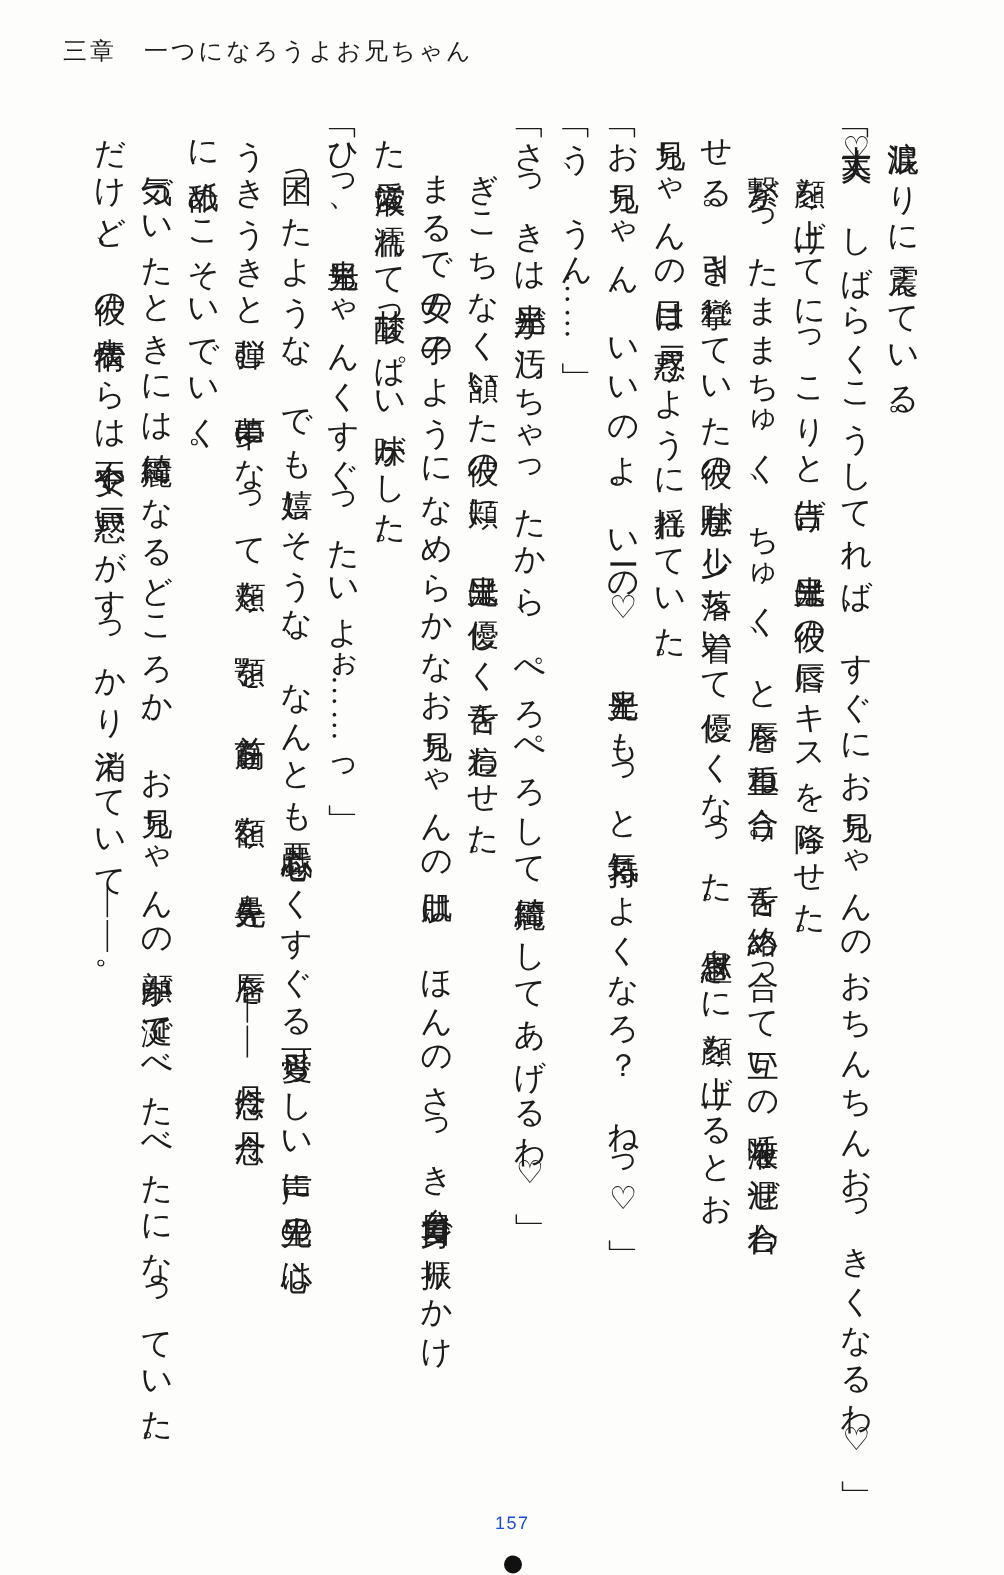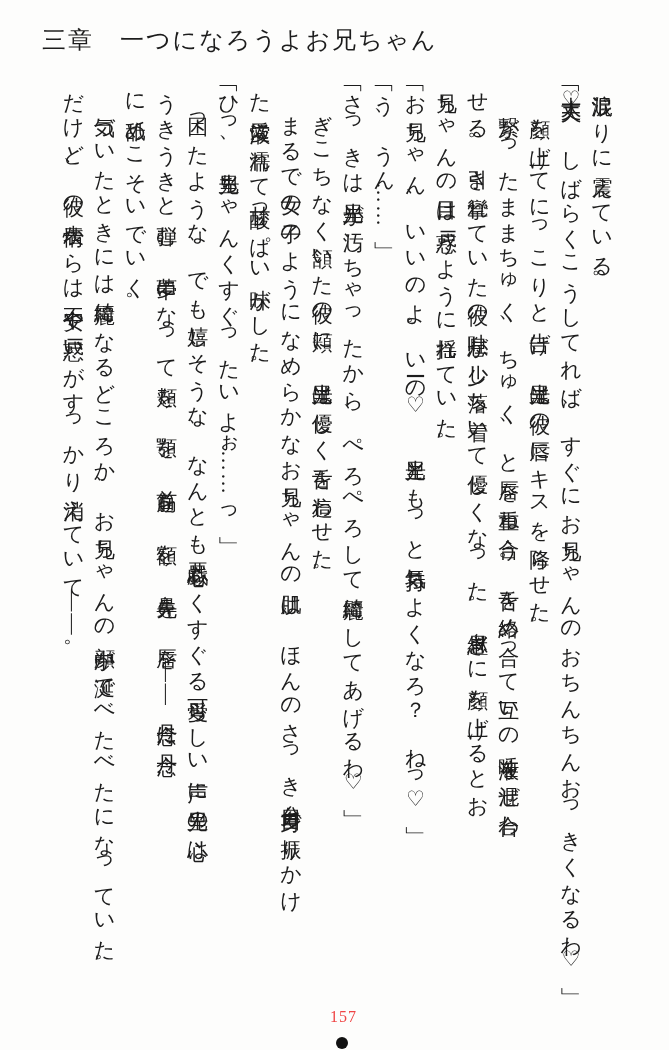--- a/index.html
+++ b/index.html
@@ -16,21 +16,21 @@
     color: #1c1c1c;
   }
   .page {
     position: absolute;
     inset: 0;
   }
   .chapter-header {
     position: absolute;
     left: 42px;
     top: 24px;
-    font-size: 24px;
+    font-size: 16px;
     letter-spacing: 2px;
     color: #1c1c1c;
     white-space: nowrap;
   }
   .text-block {
     position: absolute;
     top: 78px;
     right: 52px;
     height: 932px;
     writing-mode: vertical-rl;
@@ -43,24 +43,24 @@
   }
   .text-block .col {
     margin: 0;
     line-height: 31.1px;
     white-space: nowrap;
   }
   .page-number {
     position: absolute;
     left: 330px;
     top: 1008px;
-    font-size: 16px;
+    font-size: 12px;
     letter-spacing: 1px;
-    color: #ef4444;
-    font-family: Liberation Serif, serif;
+    color: #1d4ed8;
+    font-family: Liberation Sans, sans-serif;
   }
   .footer-dot {
     position: absolute;
     left: 336px;
     top: 1037px;
     width: 12px;
     height: 12px;
     border-radius: 50%;
     background: #111;
   }

